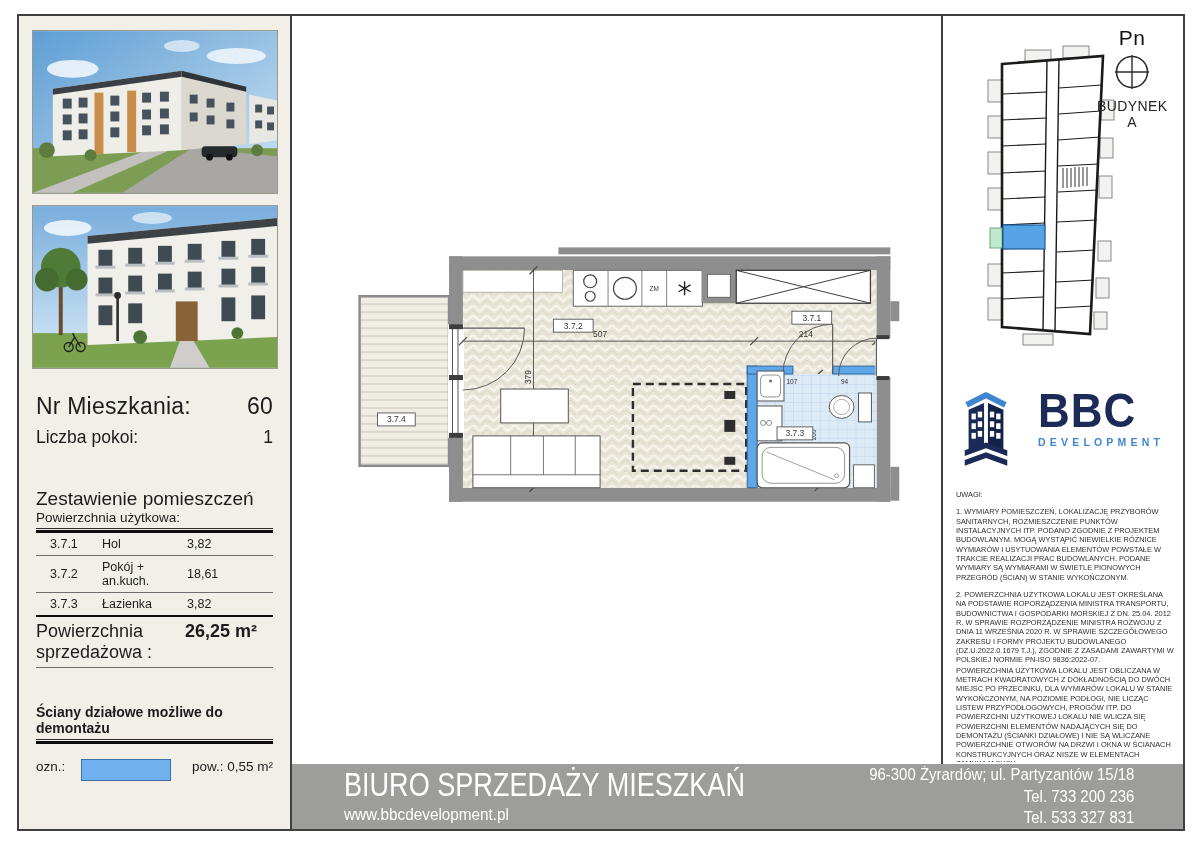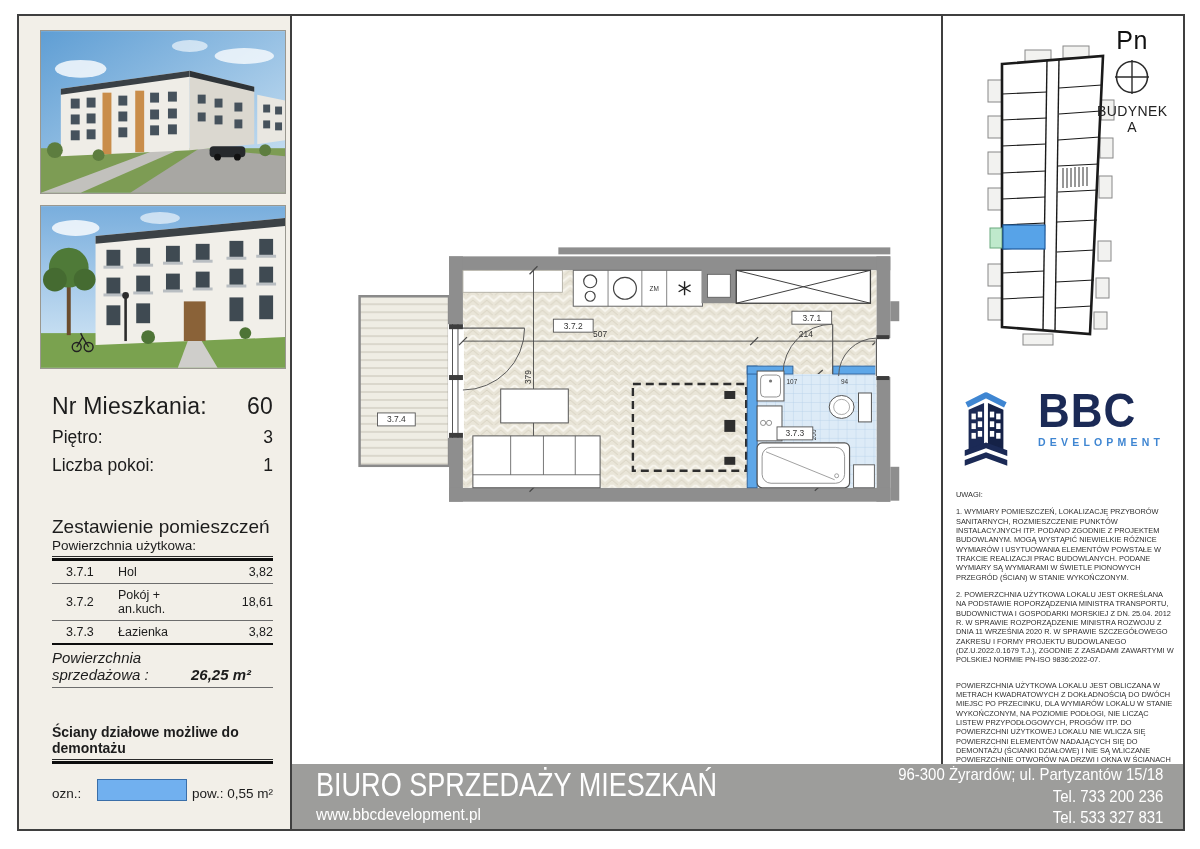--- a/index.html
+++ b/index.html
@@ -1,62 +1,62 @@
 <!DOCTYPE html>
 <html><head>
 <meta charset="utf-8">
 <style>
   html,body{margin:0;padding:0;}
   body{width:1200px;height:849px;background:#ffffff;font-family:"Liberation Sans",sans-serif;position:relative;color:#1c1c1c;}
   .doc{position:absolute;left:17px;top:14px;width:1168px;height:817px;border:2px solid #3f3f3f;box-sizing:border-box;display:flex;background:#fff;}
   
-  .left-panel{width:273px;min-width:273px;background:#f2efe8;border-right:2px solid #3f3f3f;box-sizing:border-box;position:relative;overflow:hidden;padding-left:16px;}
+  .left-panel{width:273px;min-width:273px;background:#f2efe8;border-right:2px solid #3f3f3f;box-sizing:border-box;position:relative;overflow:hidden;}
   .photo{display:block;width:244px;height:162px;margin:14px auto 0 auto;border:1px solid #9a9890;background:#cfe0ee;}
   .photo + .photo{margin-top:11px;}
   .info{padding:0 17px;}
   .kv{display:flex;justify-content:space-between;align-items:baseline;}
   .kv.big{font-size:23px;margin-top:24px;letter-spacing:0.2px;}
   .kv.mid{font-size:17.5px;margin-top:7px;}
   .section-title{font-size:19px;margin-top:40px;}
   .subhead{font-size:13.5px;padding-bottom:3px;border-bottom:1.4px solid #2b2b2b;}
   .bar3{height:3px;background:#0d0d0d;margin-top:1px;}
   .bar2{height:2.4px;background:#0d0d0d;}
   .room-table{font-size:12.5px;}
   .room-row{display:flex;align-items:center;padding:4px 0;border-bottom:1px solid #6d6d6d;}
   .room-row .rid{width:52px;padding-left:14px;}
   .room-row .rname{flex:1;}
-  .room-row .rarea{width:86px;text-align:right;}
-  .total-row{display:flex;align-items:flex-end;font-size:15px;padding:4px 0;font-style:italic;}
+  .room-row .rarea{width:86px;text-align:left;}
+  .total-row{display:flex;align-items:flex-start;font-size:18px;padding:4px 0;}
   .total-row .tlabel{flex:1;}
   .total-row .tvalue{width:104px;text-align:center;font-weight:700;}
   .demount-head{font-size:14px;font-weight:700;margin-top:36px;padding-bottom:3px;border-bottom:1.4px solid #2b2b2b;}
-  .ozn-row{display:flex;align-items:flex-end;margin-top:15px;font-size:13.5px;}
+  .ozn-row{display:flex;align-items:flex-start;margin-top:15px;font-size:13.5px;}
   .swatch{width:88px;height:20px;background:#71b0ef;border:1.6px solid #3a6ea8;margin-left:16px;}
   .ozn-row .pow{margin-left:auto;}
   
   .main-col{flex:1;display:flex;flex-direction:column;min-width:0;}
   .content-row{flex:1;display:flex;min-height:0;}
   .center-panel{flex:1;position:relative;background:#fff;}
   .center-panel svg.plan{position:absolute;left:0;top:0;width:100%;height:100%;}
   .right-panel{width:242px;min-width:242px;border-left:2px solid #3f3f3f;box-sizing:border-box;position:relative;background:#fff;overflow:hidden;}
   .sitemap{position:absolute;left:0;top:0;width:240px;height:360px;}
   .compass{position:absolute;top:10px;right:16px;text-align:center;width:70px;}
-  .compass .pn{font-size:25px;letter-spacing:0.5px;color:#111;}
+  .compass .pn{font-size:21px;letter-spacing:0.5px;color:#111;}
   .compass svg{display:block;margin:2px auto 0 auto;}
   .compass .bldg{font-size:14px;margin-top:6px;color:#222;letter-spacing:0.4px;}
   .logo{position:absolute;left:14px;top:372px;width:212px;display:flex;align-items:flex-start;}
   .logo-text{margin-left:23px;}
   .logo-name{font-size:44px;font-weight:700;color:#1b2a56;line-height:0.95;letter-spacing:1px;transform:scaleY(1.08);transform-origin:top left;}
   .logo-sub{font-size:10.5px;font-weight:700;color:#3f86d2;letter-spacing:4.2px;margin-top:6px;}
   .notes{position:absolute;left:13px;right:9px;top:474px;bottom:2px;overflow:hidden;font-size:7.4px;line-height:1.26;color:#2e2e2e;}
   .notes .nh{margin-bottom:8px;}
   .notes p{margin:0 0 8px 0;}
-  .notes p.joined{margin-bottom:16px;}
+  .notes p.joined{margin-bottom:1px;}
   
-  .footer{height:65px;background:#9d9d9b;color:#fff;display:flex;align-items:center;justify-content:space-between;padding:0 20px 0 24px;box-sizing:border-box;}
+  .footer{height:65px;background:#9d9d9b;color:#fff;display:flex;align-items:center;justify-content:center;padding:0 20px 0 24px;box-sizing:border-box;}
   .f-left .f-title{font-size:33px;line-height:1.05;transform:scaleX(0.82);transform-origin:left center;white-space:nowrap;}
   .f-left .f-site{font-size:17px;margin-top:2px;transform:scaleX(0.9);transform-origin:left center;}
   .f-right{text-align:right;font-size:17px;line-height:1.28;transform:scaleX(0.88);transform-origin:right center;white-space:nowrap;}
 </style>
 </head>
 <body>
 
 <div class="doc">
 
   <div class="left-panel">
@@ -179,24 +179,20 @@
         <circle cx="48" cy="142" r="4.5" fill="none" stroke="#222" stroke-width="1.4"></circle>
       <path d="M36,142 L42,132 L48,142 M42,132 L40,128" stroke="#222" stroke-width="1.4" fill="none"></path>
     </svg>
 
     <div class="info">
       <div class="kv big">
         <span>Nr Mieszkania:</span>
         <span>60</span>
       </div>
       <div class="kv mid">
-        <span>Piętro:</span>
-        <span>3</span>
-      </div>
-      <div class="kv mid">
         <span>Liczba pokoi:</span>
         <span>1</span>
       </div>
 
       <div class="section-title">Zestawienie pomieszczeń</div>
       <div class="subhead">Powierzchnia użytkowa:</div>
       <div class="bar3"></div>
 
       <div class="room-table">
         <div class="room-row">

